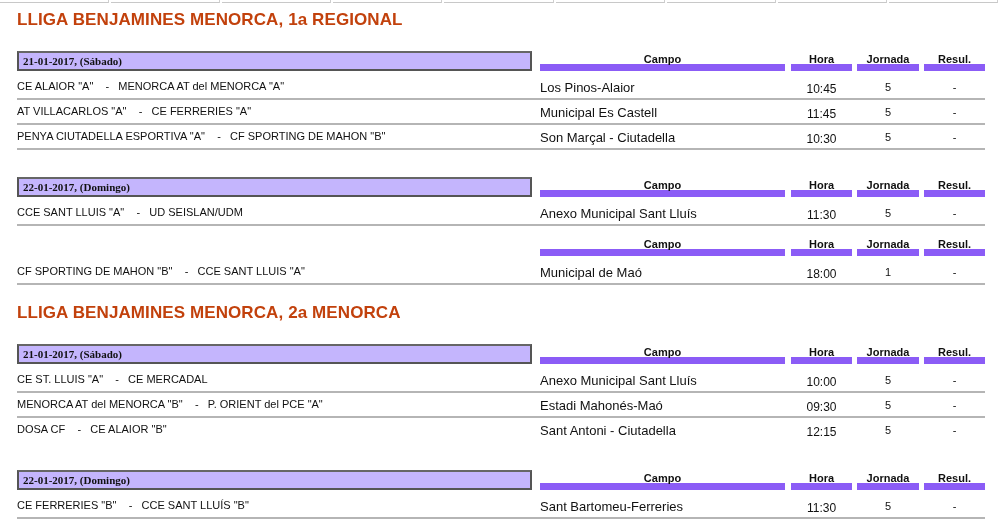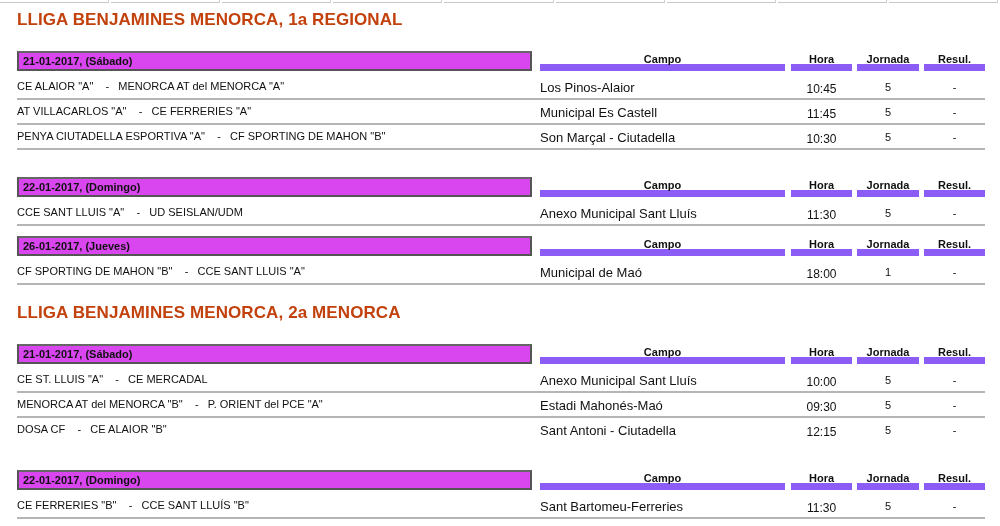--- a/index.html
+++ b/index.html
@@ -9,22 +9,22 @@
   }
   .topstrip { position: absolute; left: 0; top: 0; width: 1000px; height: 4px; display: flex; }
   .topstrip .seg { flex: 1; border-bottom: 1px solid #c8c8c8; border-right: 1px solid #cfcfcf; margin-right: 2px; height: 2px; }
   .league-title {
     position: absolute; left: 17px; font-size: 17px; font-weight: bold; letter-spacing: 0.1px; color: #c2410c;
   }
   .day-block { position: absolute; left: 17px; width: 968px; }
   .day-head { position: relative; height: 24px; }
   .date-box {
     position: absolute; left: 0; top: 0; width: 515px; height: 20px;
-    background: #d946ef; border: 2px solid #555; border-top-color: #666; border-left-color: #555;
-    box-sizing: border-box; font-size: 11px; font-weight: bold; line-height: 17px; padding-left: 4px;
+    background: #c4b5fd; border: 2px solid #555; border-top-color: #666; border-left-color: #555;
+    box-sizing: border-box; font-size: 11px; font-weight: bold; line-height: 17px; padding-left: 4px; font-family: Liberation Serif, serif;
   }
   .col-h {
     position: absolute; top: 0; height: 20px; font-size: 11px; font-weight: bold; text-align: center;
     line-height: 16px; border-bottom: 7px solid #8b5cf6; box-sizing: border-box;
   }
   .h-campo { left: 523px; width: 245px; }
   .h-hora { left: 774px; width: 61px; }
   .h-jorn { left: 840px; width: 62px; }
   .h-res { left: 907px; width: 61px; }
   .match-row { position: relative; height: 25px; border-bottom: 2px solid #b5b5b5; box-sizing: border-box; }
@@ -94,21 +94,20 @@
     <span class="teams">CCE SANT LLUIS "A"    -   UD SEISLAN/UDM</span>
     <span class="campo">Anexo Municipal Sant Lluís</span>
     <span class="hora">11:30</span>
     <span class="jorn">5</span>
     <span class="res">-</span>
   </div>
 </div>
 
 <div class="day-block" style="top:236px;">
   <div class="day-head">
-    <div class="date-box">26-01-2017,  (Jueves)</div>
     <div class="col-h h-campo">Campo</div>
     <div class="col-h h-hora">Hora</div>
     <div class="col-h h-jorn">Jornada</div>
     <div class="col-h h-res">Resul.</div>
   </div>
   <div class="match-row">
     <span class="teams">CF SPORTING DE MAHON "B"    -   CCE SANT LLUIS "A"</span>
     <span class="campo">Municipal de Maó</span>
     <span class="hora">18:00</span>
     <span class="jorn">1</span>

